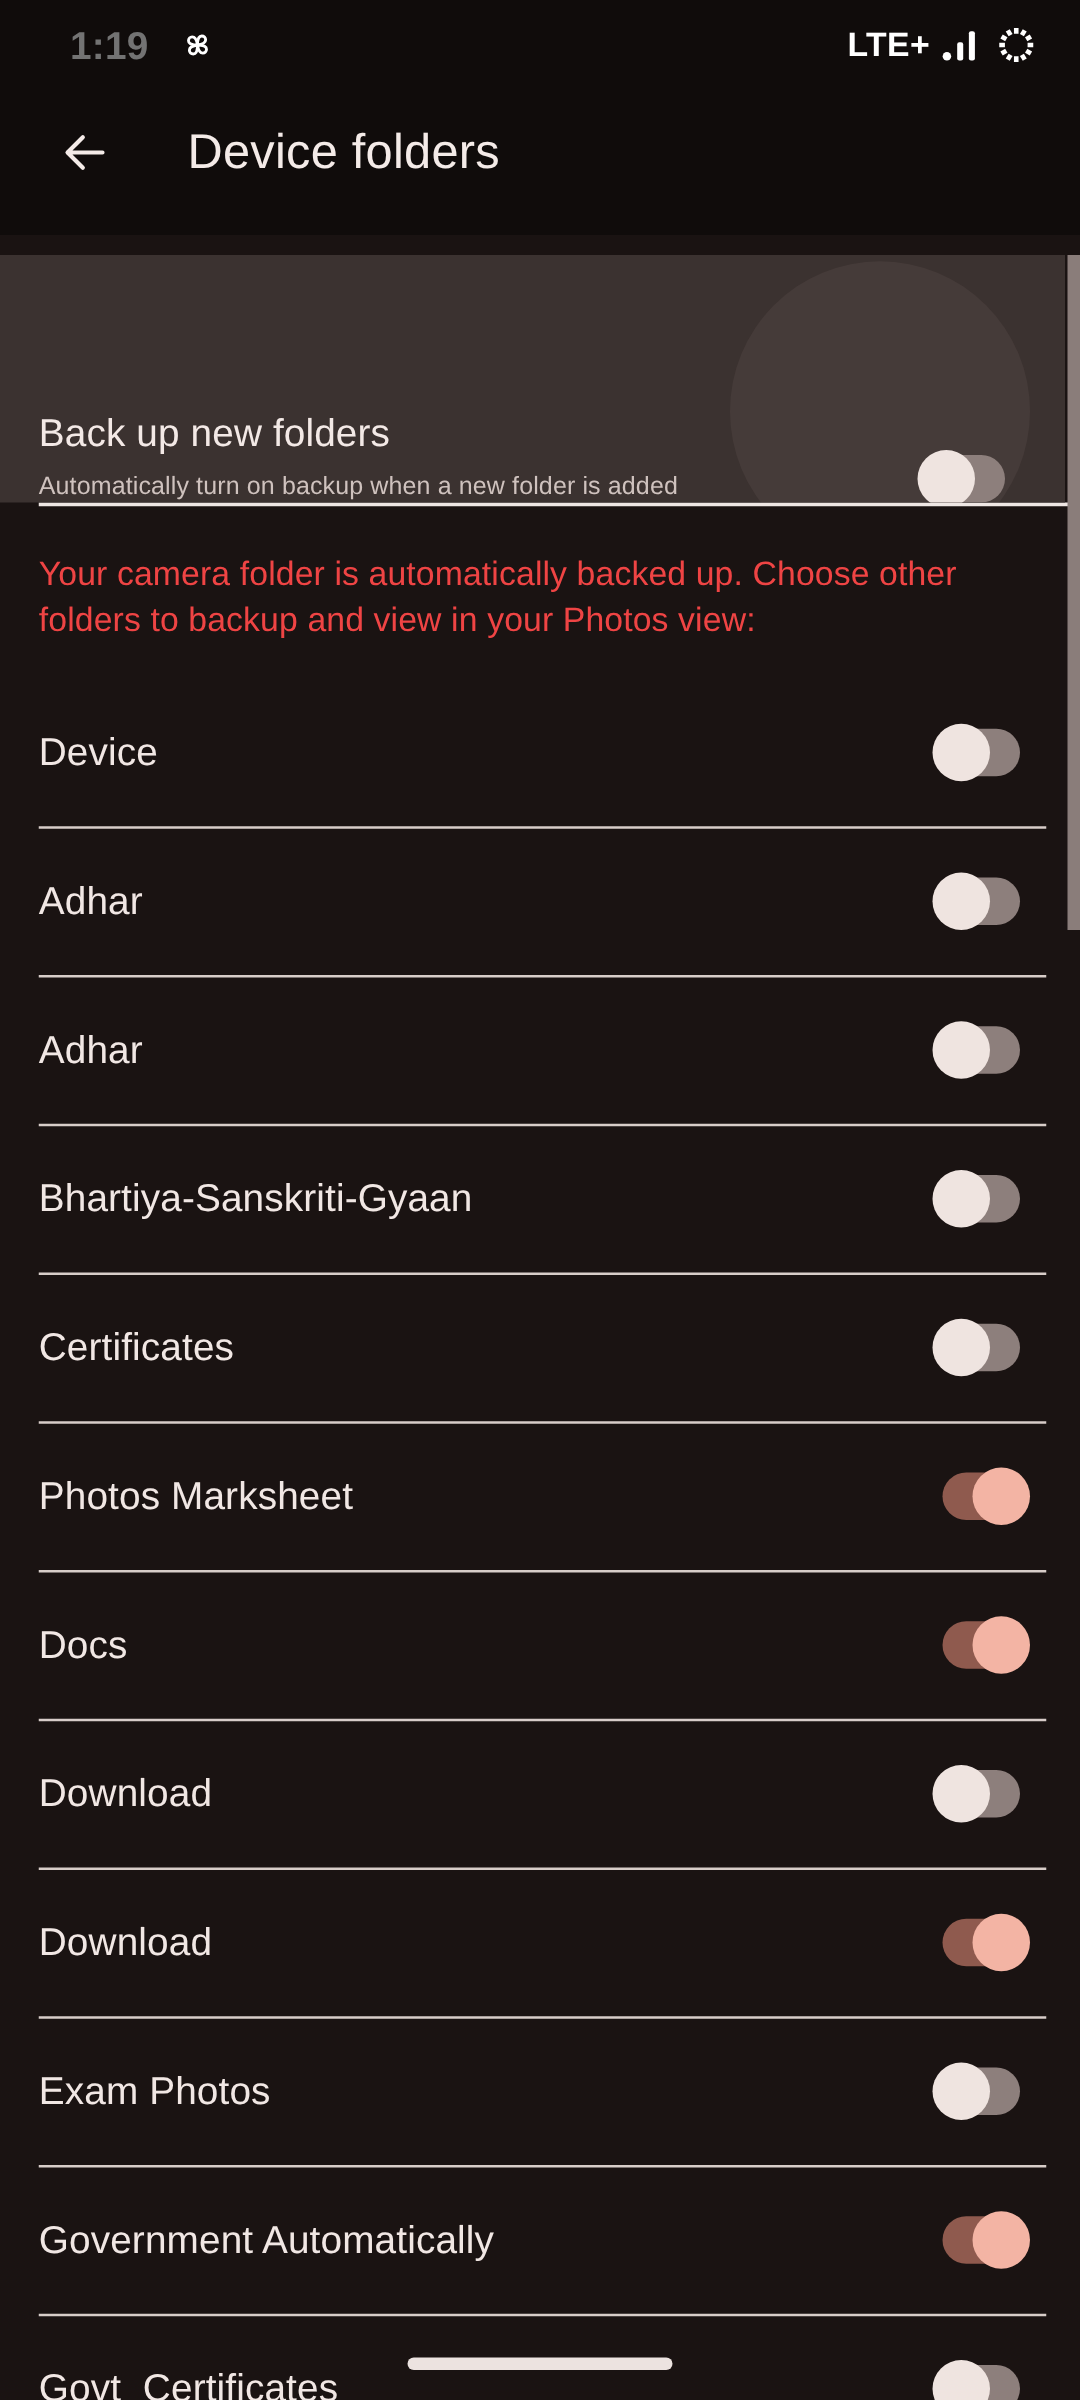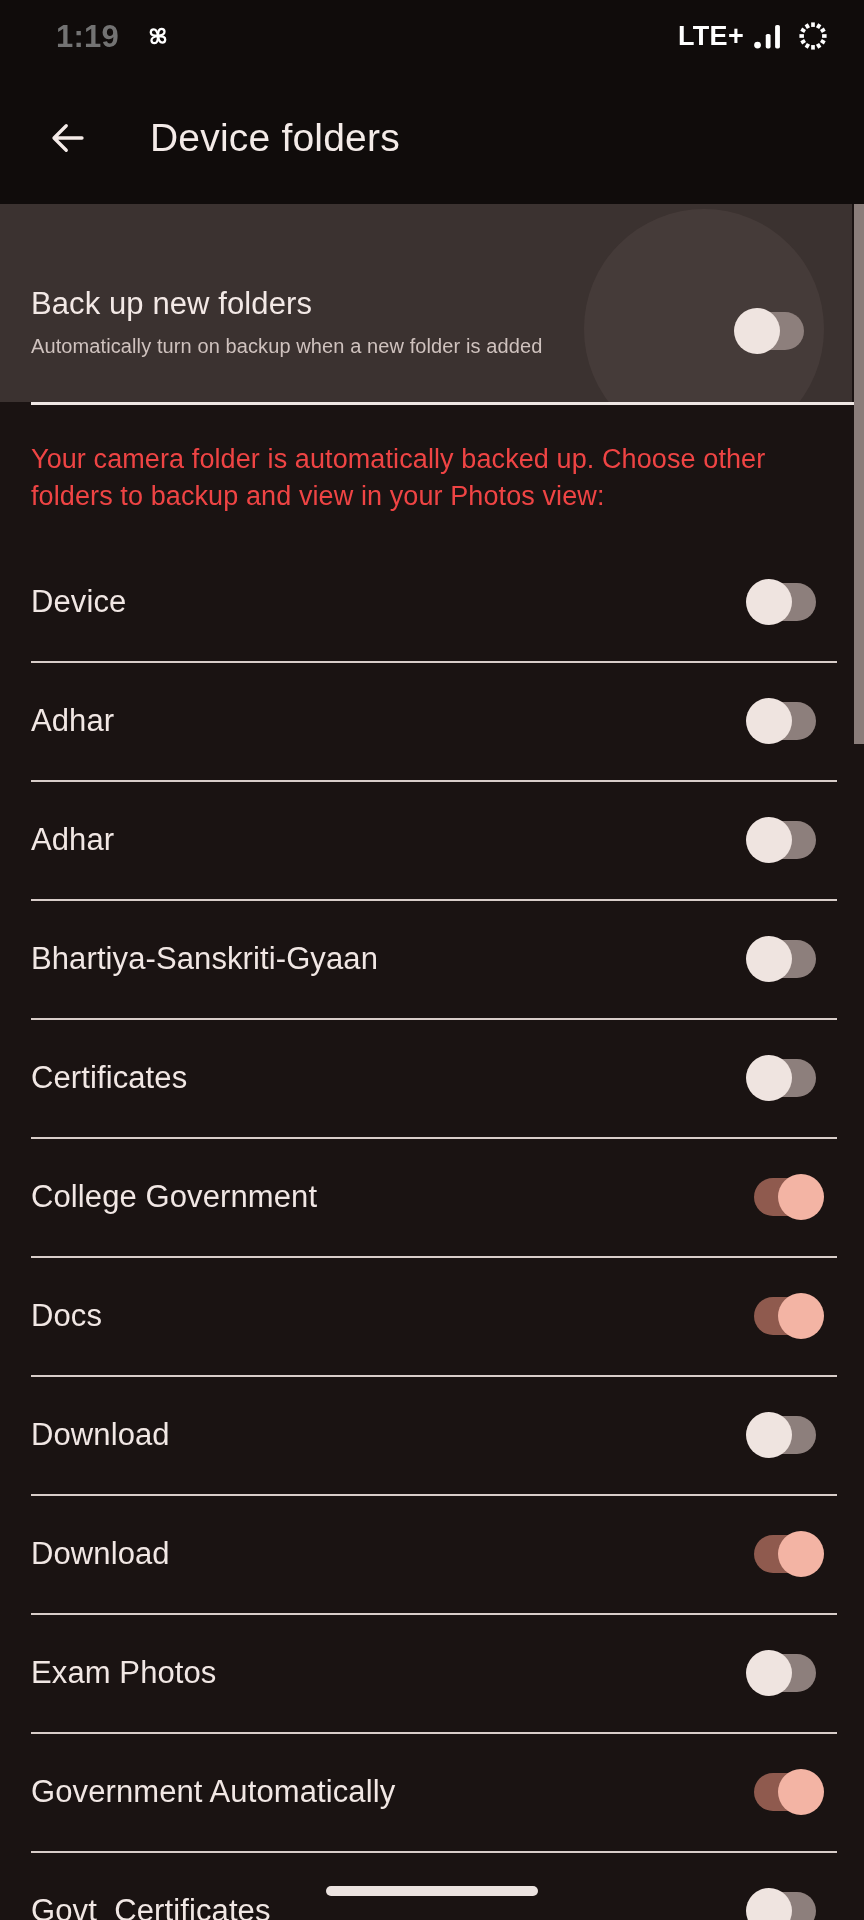--- a/index.html
+++ b/index.html
@@ -49,21 +49,21 @@
     font-weight: 700;
     letter-spacing: .3px;
     line-height: 1;
   }
   #signal-icon { width: 34px; height: 30px; display:block; }
   #battery-icon { width: 34px; height: 34px; display:block; }
 
   
   #app-bar {
     position: absolute;
-    top: 72px; left: 0;
+    top: 56px; left: 0;
     width: 864px;
     height: 132px;
     background: #100c0b;
     display: flex;
     align-items: center;
     padding-left: 30px;
     z-index: 5;
   }
   #back-button {
     width: 76px; height: 76px;
@@ -91,21 +91,21 @@
     background: #1a1312;
   }
 
   
   #backup-new-folders-row {
     position: relative;
     width: 852px;
     min-height: 198px;
     background: #3b3230;
     display: flex;
-    align-items: center;
+    align-items: flex-end;
     padding: 40px 0 0 0;
     cursor: pointer;
     overflow: hidden;
   }
   #ripple {
     position: absolute;
     width: 240px; height: 240px;
     border-radius: 50%;
     background: rgba(255,225,215,0.055);
     right: 28px; top: 5px;
@@ -366,21 +366,21 @@
           <div class="folder-label">Certificates</div>
           <div class="row-switch-wrap">
             <div class="switch off">
               <div class="track"></div>
               <div class="thumb"></div>
             </div>
           </div>
         </div>
         <div class="row-divider"></div>
         <div class="folder-row">
-          <div class="folder-label">College Government</div>
+          <div class="folder-label">Photos Marksheet</div>
           <div class="row-switch-wrap">
             <div class="switch on">
               <div class="track"></div>
               <div class="thumb"></div>
             </div>
           </div>
         </div>
         <div class="row-divider"></div>
         <div class="folder-row">
           <div class="folder-label">Docs</div>

